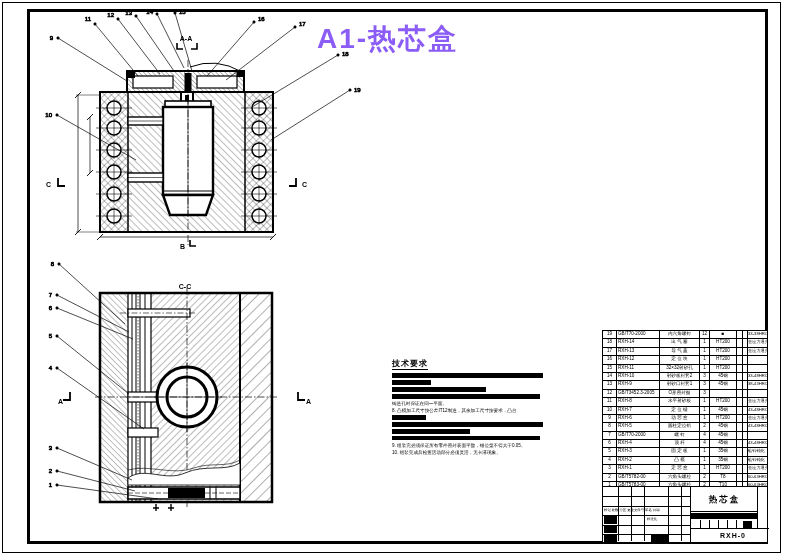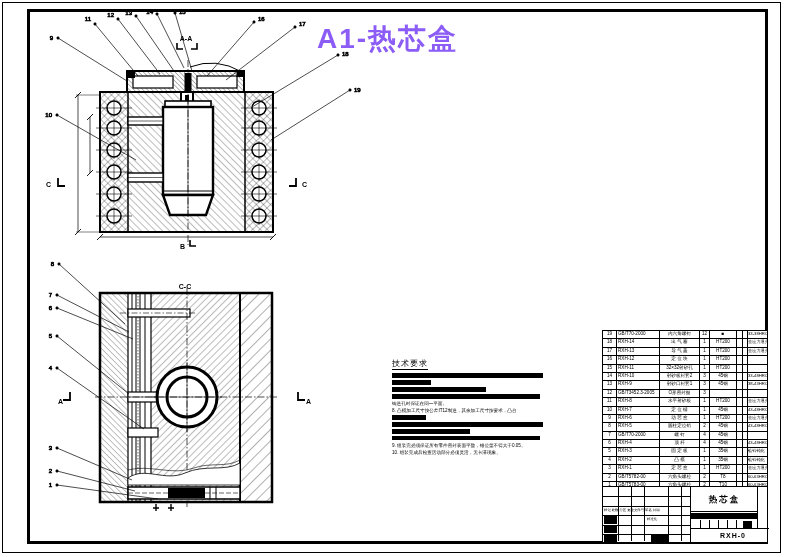--- a/index.html
+++ b/index.html
@@ -13,21 +13,21 @@
              color:#8b5cf6;letter-spacing:2px;white-space:nowrap;}
   .watermark{position:absolute;left:314px;top:254px;font-size:27px;color:#2e2e2e;
              letter-spacing:13px;font-family:"Liberation Serif",serif;white-space:nowrap;}
   svg{position:absolute;overflow:visible;}
   .v-top{left:40px;top:10px;}
   .v-bot{left:40px;top:252px;}
   .co{font-size:6px;fill:#000;}
   .seclab{font-size:7px;font-weight:bold;fill:#000;}
   
   .tech{position:absolute;left:392px;top:352px;width:156px;}
-  .tech-title{font-size:8px;font-weight:normal;border-bottom:1px solid #000;
+  .tech-title{font-size:8px;font-weight:bold;border-bottom:1px solid #000;
               display:inline-block;margin-bottom:3px;letter-spacing:1px;}
   .tech .bar{height:4.6px;background:#000;margin-bottom:2.4px;}
   .tech .tline{font-size:4.6px;line-height:5.4px;margin-bottom:1.6px;color:#000;}
   
   .bom{position:absolute;left:602px;top:330px;width:166px;border:1.5px solid #000;
        box-sizing:border-box;background:#fff;}
   .bom-row{display:flex;height:7.4px;border-bottom:1px solid #000;overflow:hidden;}
   .bom-row:last-child{border-bottom:none;}
   .bc{border-right:1px solid #000;box-sizing:border-box;font-size:4.6px;line-height:6.6px;
       overflow:hidden;white-space:nowrap;flex-shrink:0;}

